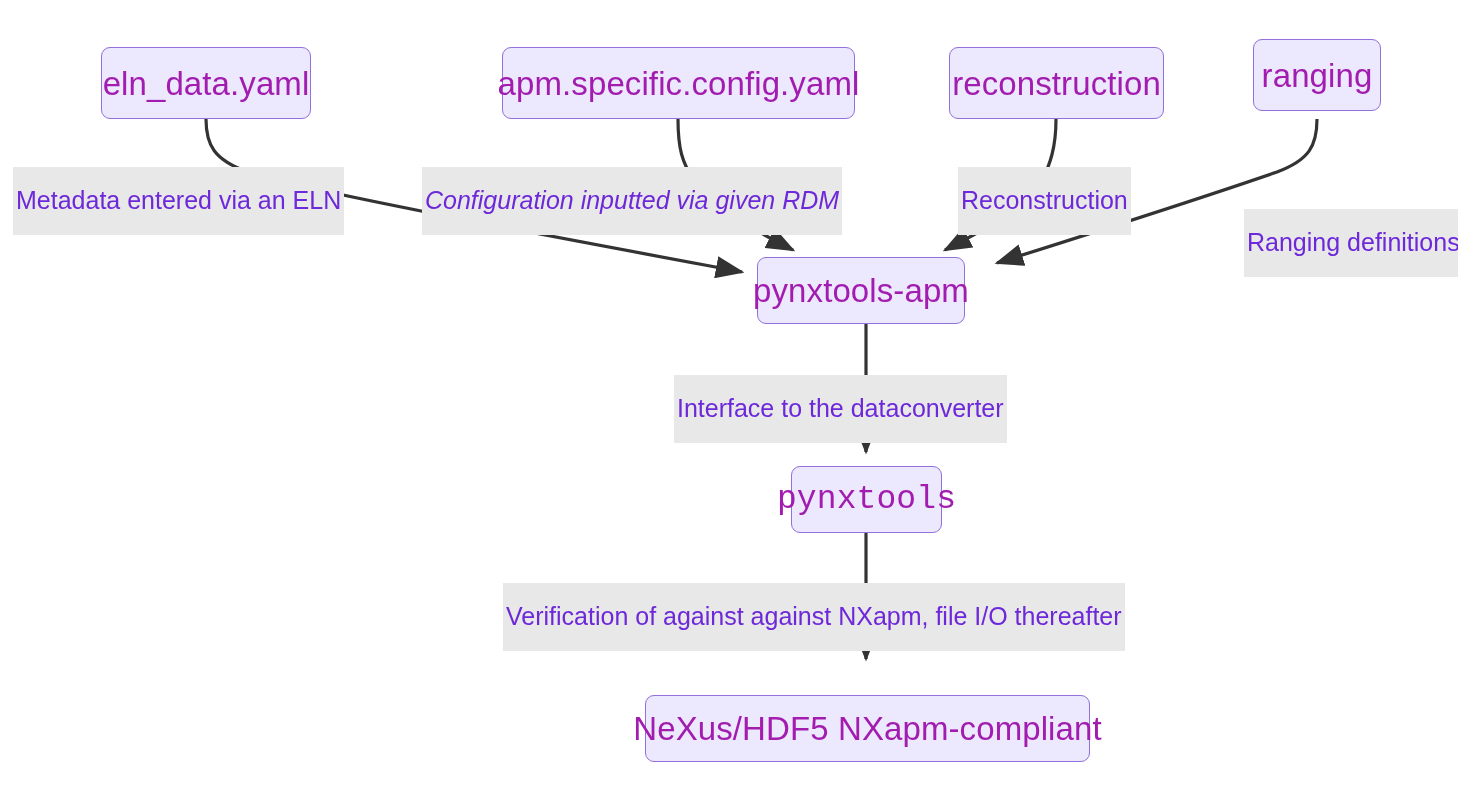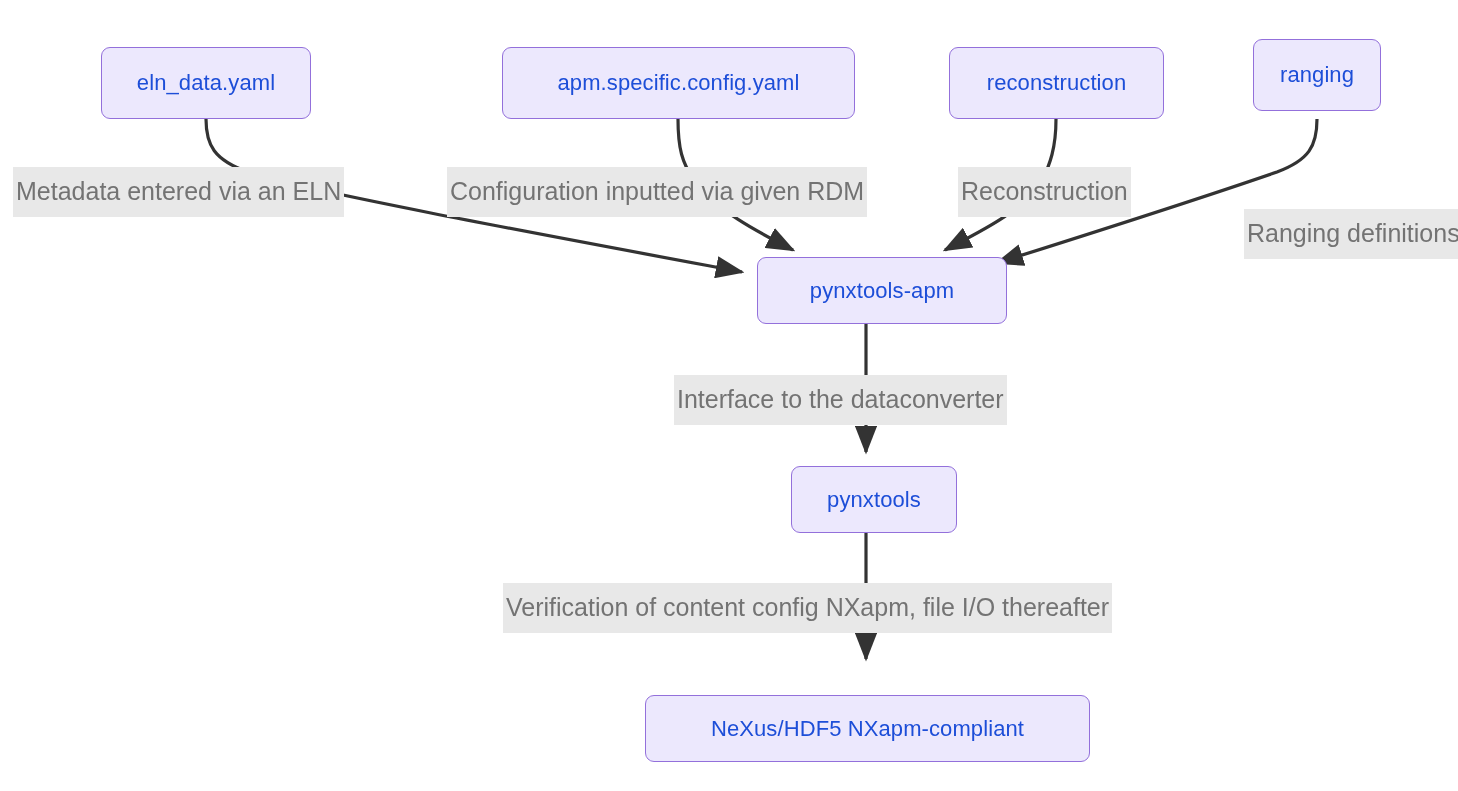--- a/index.html
+++ b/index.html
@@ -31,51 +31,51 @@
   }
   .node {
     position: absolute;
     box-sizing: border-box;
     background: #ECE8FD;
     border: 1.4px solid #9370DB;
     border-radius: 9px;
     display: flex;
     align-items: center;
     justify-content: center;
-    color: #1d4ed8;
-    font-size: 22px;
+    color: #a21caf;
+    font-size: 33px;
     line-height: 1;
     letter-spacing: 0.1px;
     white-space: nowrap;
   }
   .node-label {
     display: block;
     padding: 0 18px;
   }
   .edge-label {
     position: absolute;
     background: #E8E8E8;
-    color: #737373;
+    color: #6d28d9;
     font-size: 25px;
     line-height: 1.26;
     white-space: nowrap;
-    padding: 9px 3px;
+    padding: 18px 3px;
     box-sizing: border-box;
   }
   
   #node-eln          { left: 101px; top: 47px;  width: 210px; height: 72px; }
   #node-apmcfg       { left: 502px; top: 47px;  width: 353px; height: 72px; }
   #node-recon        { left: 949px; top: 47px;  width: 215px; height: 72px; }
   #node-ranging      { left: 1253px; top: 39px; width: 128px; height: 72px; }
-  #node-pynxtoolsapm { left: 757px; top: 257px; width: 250px; height: 67px; }
-  #node-pynxtools    { left: 791px; top: 466px; width: 166px; height: 67px; }
+  #node-pynxtoolsapm { left: 757px; top: 257px; width: 208px; height: 67px; }
+  #node-pynxtools    { left: 791px; top: 466px; width: 151px; height: 67px; font-family: Liberation Mono, monospace; }
   #node-nexus        { left: 645px; top: 673px; width: 445px; height: 67px; margin-top: 22px; }
   
   #elabel-eln     { left: 13px;  top: 167px; }
-  #elabel-apmcfg  { left: 447px; top: 167px; }
+  #elabel-apmcfg  { left: 422px; top: 167px; font-style: italic; }
   #elabel-recon   { left: 958px; top: 167px; }
   #elabel-ranging { left: 1244px; top: 167px; margin-top: 42px; }
   #elabel-iface   { left: 674px; top: 375px; text-align: center; }
   #elabel-verify  { left: 503px; top: 583px; }
 </style>
 </head>
 <body>
 
 <div id="diagram-root">
 
@@ -130,15 +130,15 @@
   <div class="edge-label" id="elabel-eln">Metadata entered via an ELN</div>
 
   <div class="edge-label" id="elabel-apmcfg">Configuration inputted via given RDM</div>
 
   <div class="edge-label" id="elabel-recon">Reconstruction</div>
 
   <div class="edge-label" id="elabel-ranging">Ranging definitions</div>
 
   <div class="edge-label" id="elabel-iface">Interface to the dataconverter</div>
 
-  <div class="edge-label" id="elabel-verify">Verification of content config NXapm, file I/O thereafter</div>
+  <div class="edge-label" id="elabel-verify">Verification of against against NXapm, file I/O thereafter</div>
 
 </div>
 
 </body></html>

